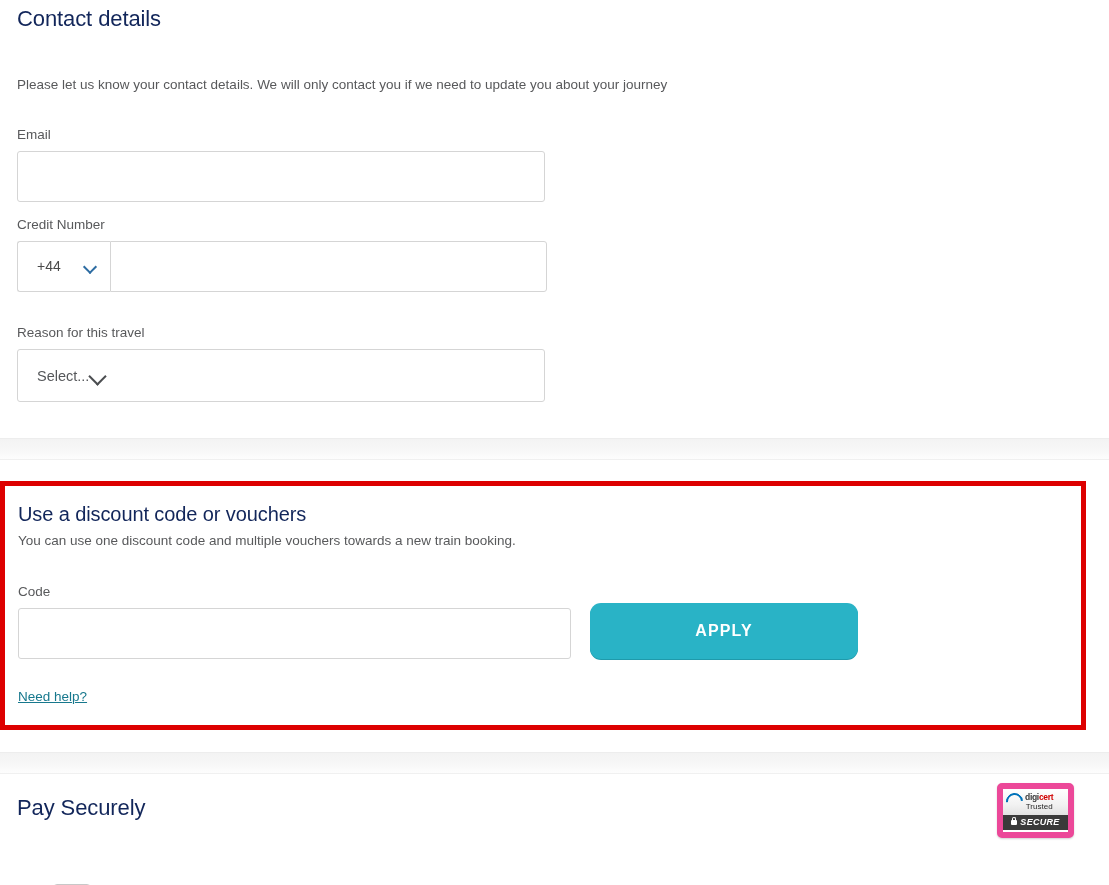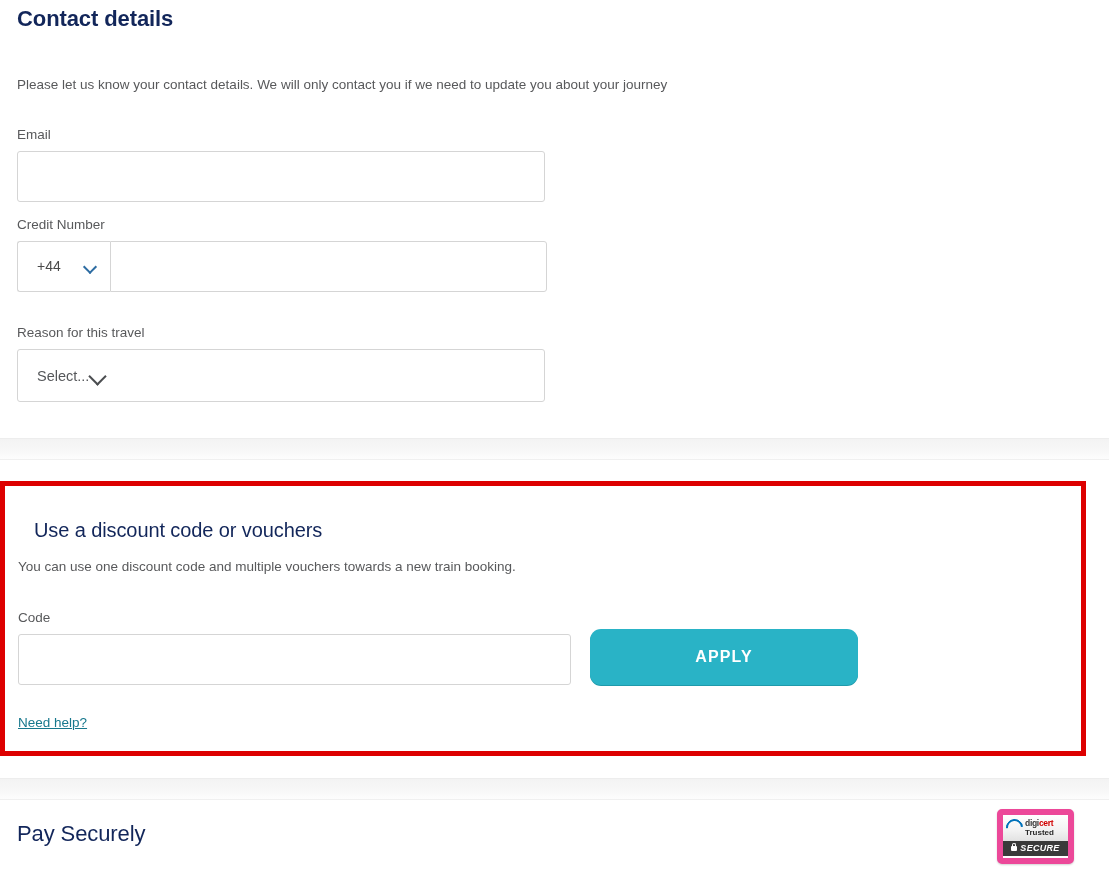--- a/index.html
+++ b/index.html
@@ -30,21 +30,21 @@
     height: 22px;
     background: linear-gradient(to bottom, #f3f3f3 0%, #f7f7f7 55%, #fdfdfd 100%);
     border-top: 1px solid #ededed;
     border-bottom: 1px solid #f0f0f0;
     box-sizing: border-box;
   }
 
   
   h1.section-title {
     font-size: 22px;
-    font-weight: 700;
+    font-weight: 400;
     color: #12265a;
     margin: 0;
     padding: 6px 0 0 0;
     letter-spacing: -0.1px;
   }
   .section-desc {
     font-size: 13.5px;
     color: #58595b;
     margin: 0;
     padding-top: 44px;
@@ -178,21 +178,21 @@
     border: 5px solid #dd0000;
     box-sizing: border-box;
     background: #ffffff;
     width: 1086px;
     padding: 17px 17px 20px 13px;
   }
   .discount-title {
     font-size: 20px;
     font-weight: 500;
     color: #12265a;
-    margin: 16px;
+    margin: 0;
     letter-spacing: -0.1px;
   }
   .discount-sub {
     font-size: 13.5px;
     color: #58595b;
     margin: 6px 0 0 0;
     line-height: 1.3;
   }
   .code-row {
     display: flex;
@@ -270,21 +270,21 @@
     border-bottom-color: transparent;
     transform: rotate(40deg);
     flex: none;
   }
   .dc-words { line-height: 1; }
   .dc-line1 { font-size: 8.5px; letter-spacing: -0.3px; }
   .dc-digi { color: #3a3a3a; font-weight: bold; }
   .dc-cert { color: #d10000; font-weight: bold; }
   .dc-line2 {
     font-size: 8px;
-    font-weight: bold;
+    font-weight: normal;
     color: #2a2a2a;
     margin-top: 1px;
     text-align: center;
   }
   .dc-bot {
     height: 15px;
     background: #3a3a3a;
     color: #ffffff;
     display: flex;
     align-items: center;

